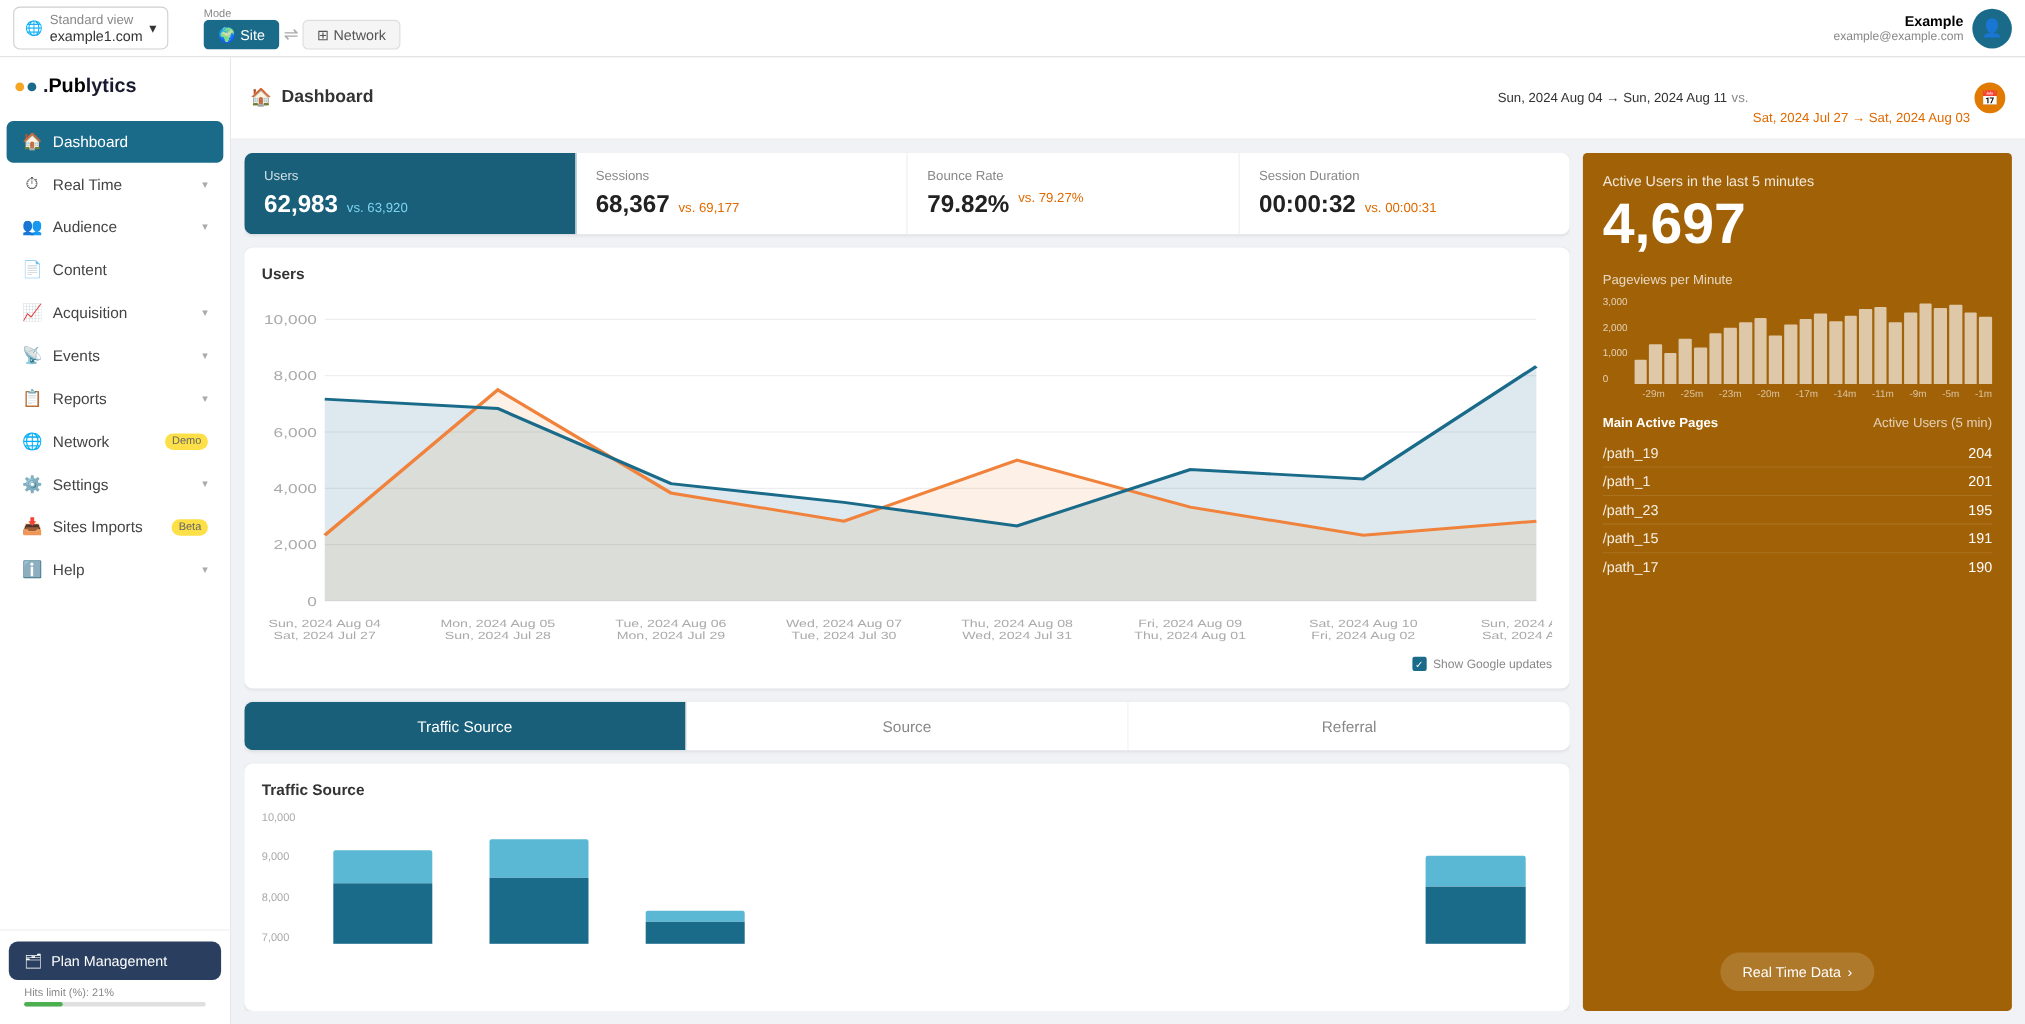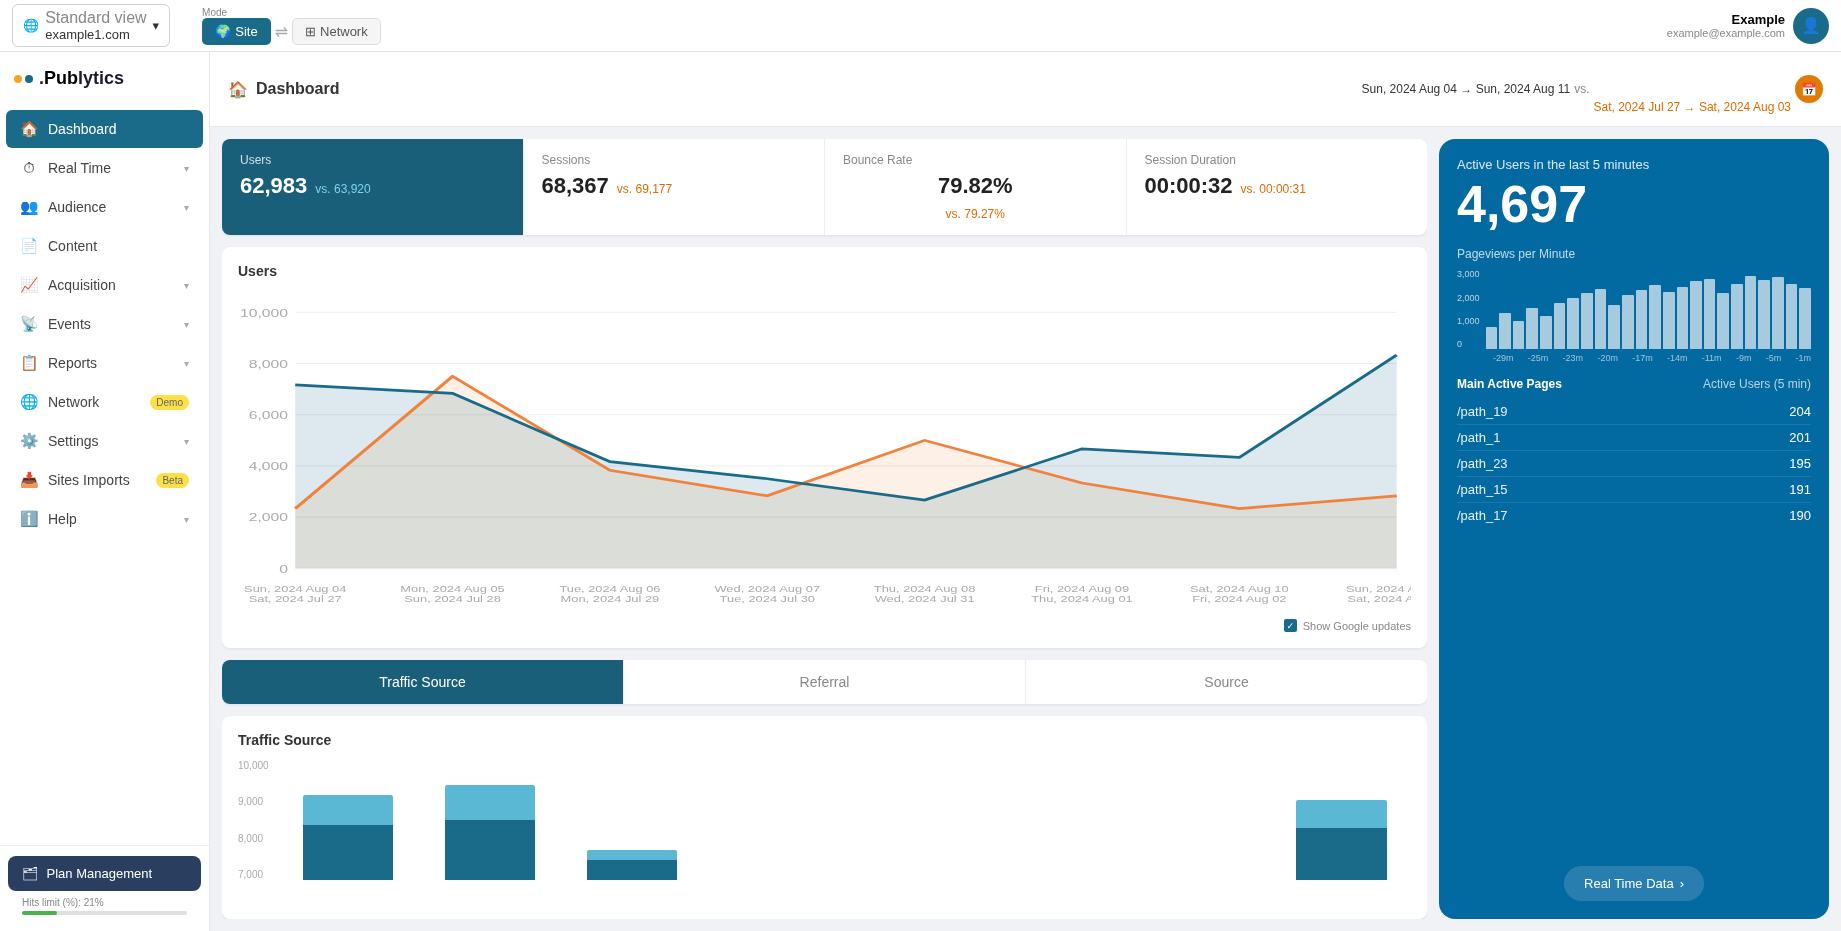--- a/index.html
+++ b/index.html
@@ -1,21 +1,21 @@
 <!DOCTYPE html>
 <html><head>
   <meta charset="utf-8">
   <style>
     * { box-sizing: border-box; margin: 0; padding: 0; }
     body { font-family: -apple-system, BlinkMacSystemFont, 'Segoe UI', sans-serif; background: #f0f2f5; display: flex; flex-direction: column; height: 931px; overflow: hidden; }
     
     
     .topbar { background: #fff; border-bottom: 1px solid #e0e0e0; height: 52px; display: flex; align-items: center; padding: 0 12px; gap: 12px; flex-shrink: 0; }
     .site-selector { display: flex; align-items: center; gap: 6px; border: 1px solid #d0d0d0; border-radius: 6px; padding: 4px 10px; cursor: pointer; font-size: 13px; color: #333; }
-    .site-selector .standard-view { font-size: 16px; color: #888; display: block; }
+    .site-selector .standard-view { font-size: 12px; color: #888; display: block; }
     .site-selector .site-name { font-size: 13px; font-weight: 500; }
     .mode-buttons { display: flex; align-items: center; gap: 4px; }
     .mode-btn { display: flex; align-items: center; gap: 4px; padding: 5px 12px; border-radius: 5px; font-size: 13px; cursor: pointer; border: 1px solid transparent; }
     .mode-btn.active { background: #1a6b8a; color: #fff; }
     .mode-btn.inactive { background: #f5f5f5; color: #555; border: 1px solid #ddd; }
     .divider-arrow { color: #aaa; font-size: 16px; }
     .user-area { margin-left: auto; display: flex; align-items: center; gap: 8px; }
     .user-name { font-size: 13px; font-weight: 600; text-align: right; }
     .user-email { font-size: 11px; color: #888; text-align: right; }
     .user-avatar { width: 36px; height: 36px; border-radius: 50%; background: #1a6b8a; display: flex; align-items: center; justify-content: center; color: #fff; font-size: 16px; }
@@ -87,21 +87,21 @@
     .tab-btn { flex: 1; padding: 14px; text-align: center; font-size: 14px; font-weight: 500; cursor: pointer; border-right: 1px solid #eee; }
     .tab-btn:last-child { border-right: none; }
     .tab-btn.active { background: #1a5f7a; color: #fff; }
     .tab-btn.inactive { color: #888; background: #fff; }
     
     
     .traffic-container { background: #fff; border-radius: 8px; padding: 16px; box-shadow: 0 1px 3px rgba(0,0,0,0.08); flex: 1; overflow: hidden; }
     .traffic-title { font-size: 14px; font-weight: 600; color: #333; margin-bottom: 12px; }
     
     
-    .active-users-card { background: #0369a1; border-radius: 16px; padding: 18px; color: #fff; height: 100%; display: flex; flex-direction: column; }
+    .active-users-card { background: #a16207; border-radius: 4px; padding: 18px; color: #fff; height: 100%; display: flex; flex-direction: column; }
     .active-users-title { font-size: 13px; color: rgba(255,255,255,0.85); margin-bottom: 4px; }
     .active-users-count { font-size: 52px; font-weight: 700; color: #fff; line-height: 1.1; margin-bottom: 14px; }
     .pageviews-label { font-size: 12px; color: rgba(255,255,255,0.75); margin-bottom: 8px; }
     .active-pages-header { display: flex; justify-content: space-between; align-items: center; font-size: 12px; margin-bottom: 8px; }
     .active-pages-title { font-weight: 600; color: #fff; }
     .active-pages-col { color: rgba(255,255,255,0.7); }
     .page-row { display: flex; justify-content: space-between; align-items: center; padding: 5px 0; border-bottom: 1px solid rgba(255,255,255,0.1); font-size: 13px; }
     .page-row:last-child { border-bottom: none; }
     .page-path { color: rgba(255,255,255,0.9); }
     .page-count { color: #fff; font-weight: 500; }
@@ -274,21 +274,21 @@
           </div>
           <div class="stat-card">
             <div class="stat-label">Sessions</div>
             <div style="display:flex;align-items:baseline;gap:8px;">
               <span class="stat-value">68,367</span>
               <span class="stat-compare">vs. 69,177</span>
             </div>
           </div>
           <div class="stat-card">
             <div class="stat-label">Bounce Rate</div>
-            <div style="display:flex;align-items:center;gap:8px;flex-direction:column;">
+            <div style="display:flex;align-items:flex-start;gap:8px;">
               <span class="stat-value">79.82%</span>
               <span class="stat-compare">vs. 79.27%</span>
             </div>
           </div>
           <div class="stat-card">
             <div class="stat-label">Session Duration</div>
             <div style="display:flex;align-items:baseline;gap:8px;text-align:center;">
               <span class="stat-value">00:00:32</span>
               <span class="stat-compare">vs. 00:00:31</span>
             </div>
@@ -341,22 +341,22 @@
             </svg>
           </div>
           <div class="chart-footer">
             <div class="checkbox-icon">✓</div>
             <span>Show Google updates</span>
           </div>
         </div>
 
         <div class="tabs-bar">
           <div class="tab-btn active">Traffic Source</div>
+          <div class="tab-btn inactive">Source</div>
           <div class="tab-btn inactive">Referral</div>
-          <div class="tab-btn inactive">Source</div>
         </div>
 
         <div class="traffic-container">
           <div class="traffic-title">Traffic Source</div>
           <div style="position:relative;display:flex;gap:6px;">
             <div style="display:flex;flex-direction:column;justify-content:space-between;font-size:10px;color:#aaa;height:120px;padding-right:4px;flex-shrink:0;">
               <span>10,000</span>
               <span>9,000</span>
               <span>8,000</span>
               <span>7,000</span>

